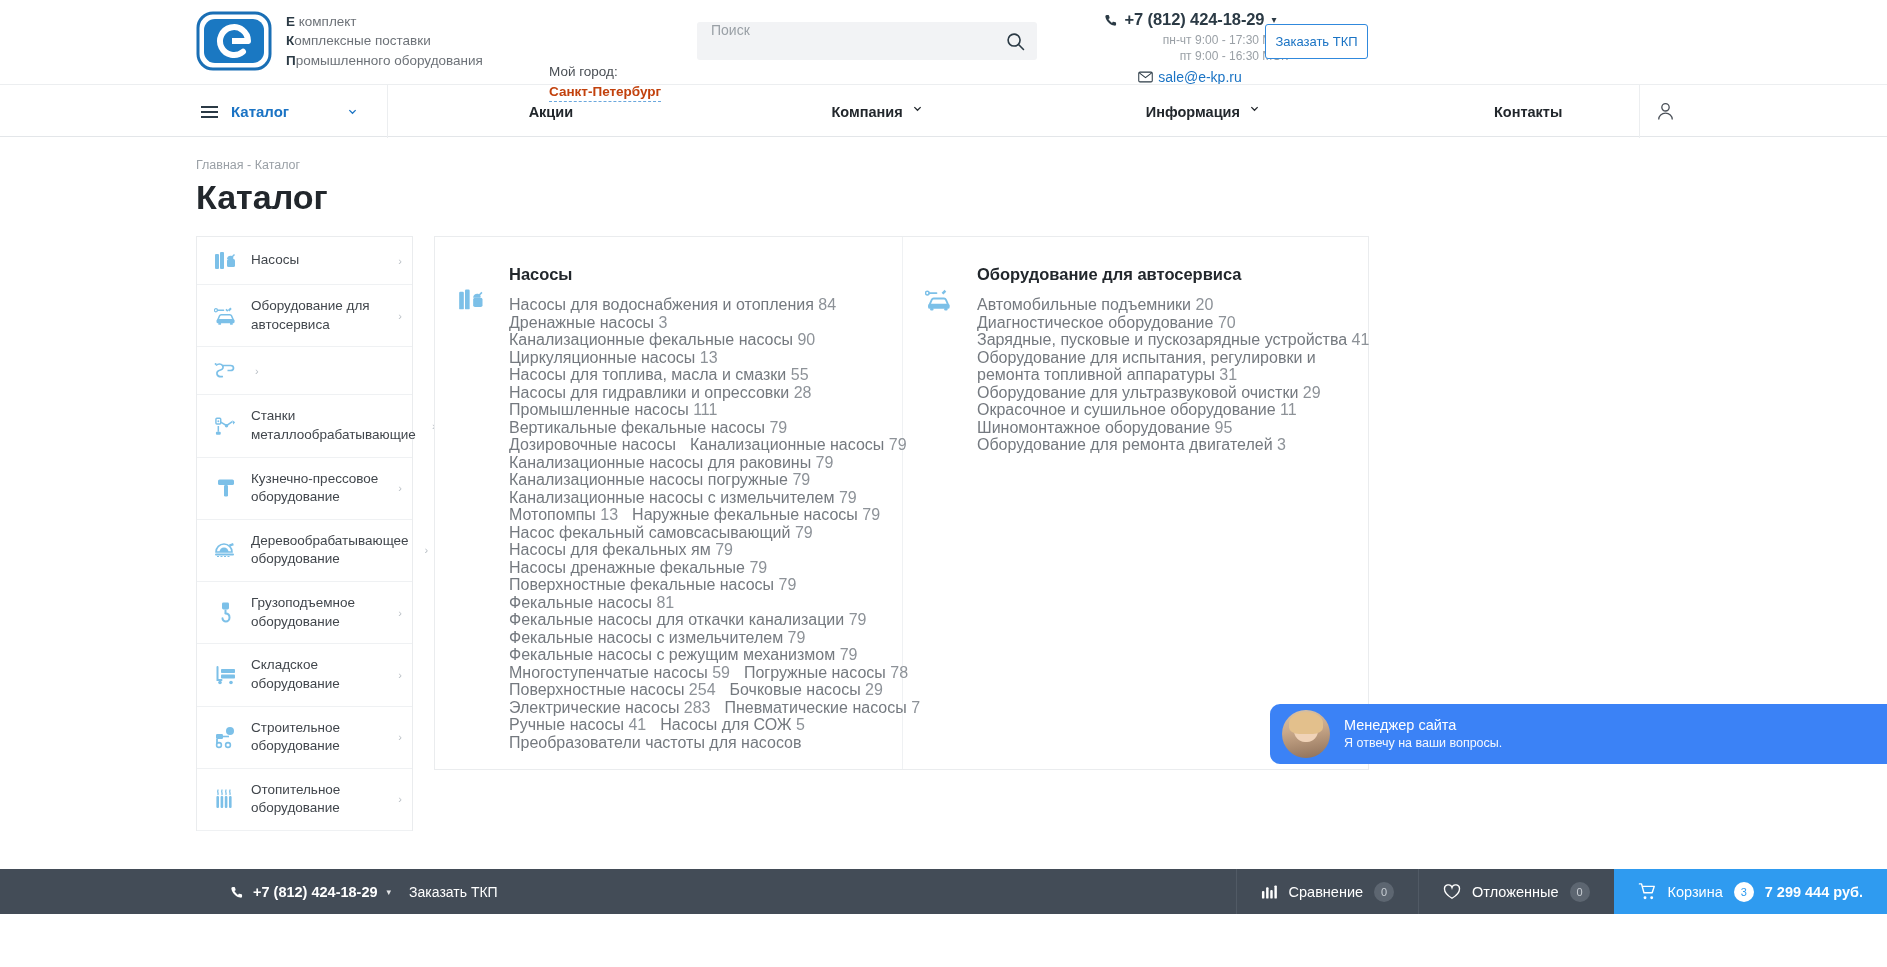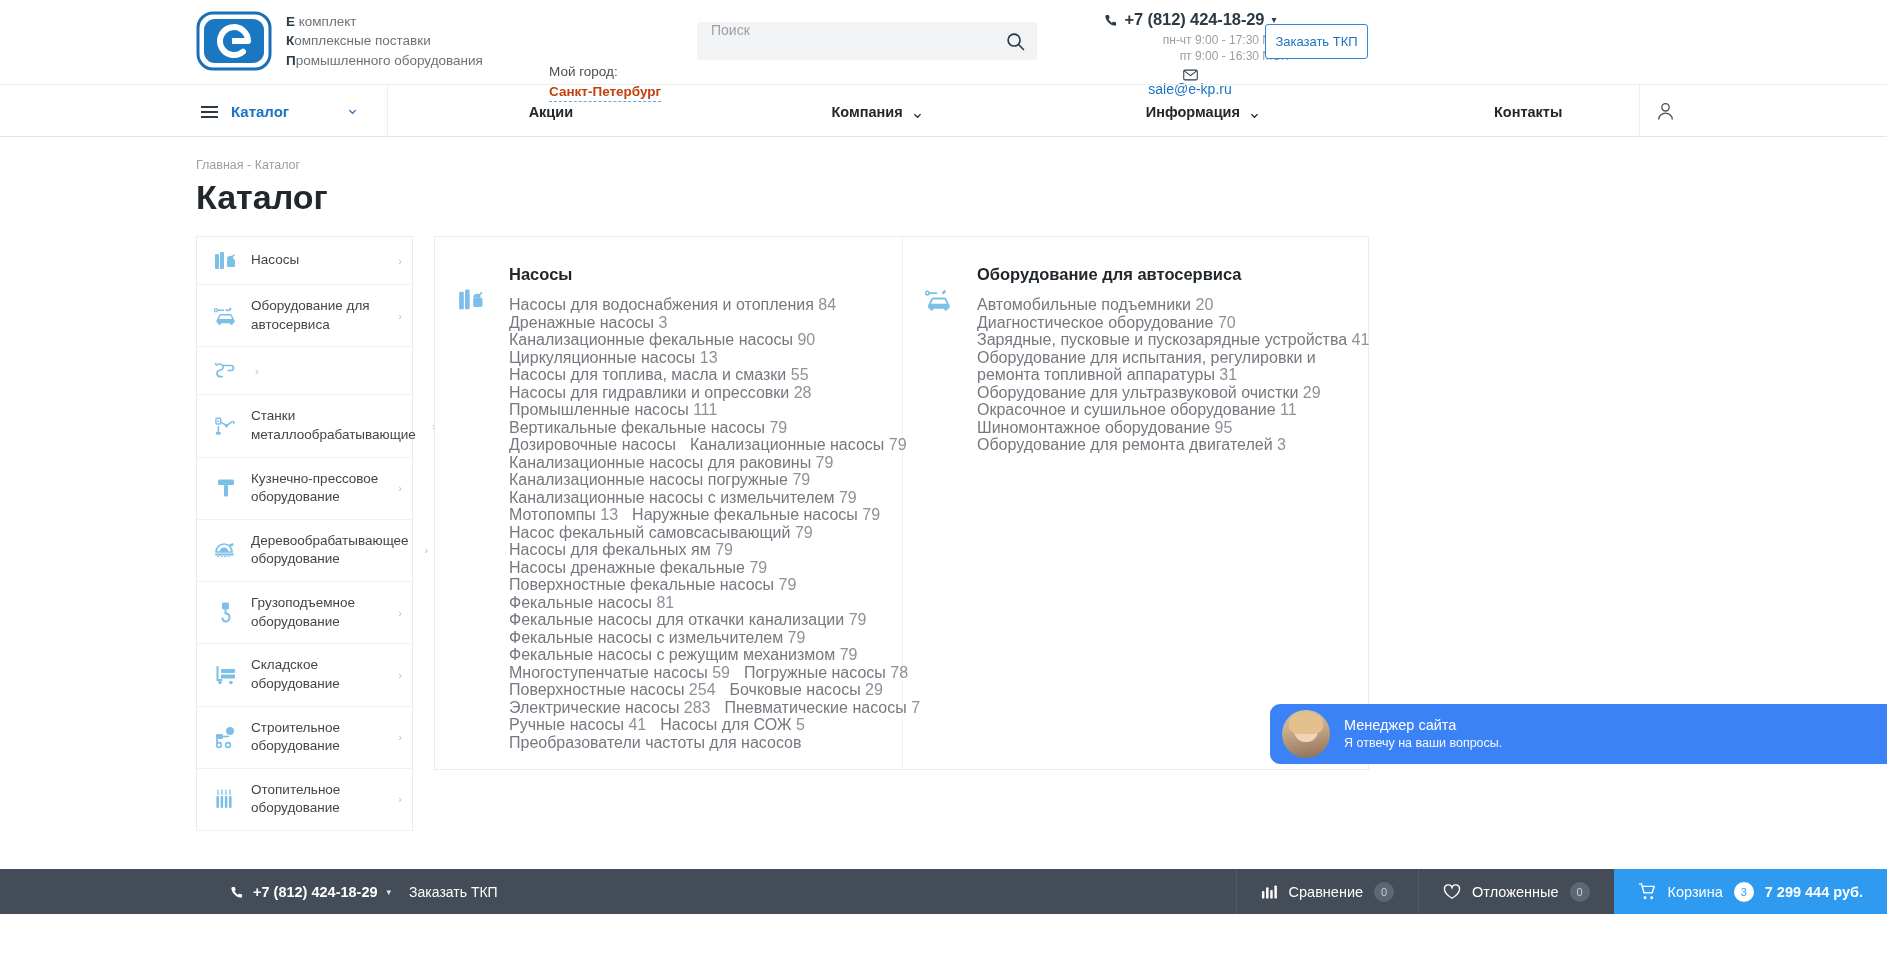--- a/index.html
+++ b/index.html
@@ -29,38 +29,38 @@
     font-size:14px; color:#41464c; padding:0 14px; font-family:inherit; }
   .search-input::placeholder { color:#9aa0a6; }
   .search-btn { width:44px; height:38px; background:transparent; border:none; cursor:pointer;
     display:flex; align-items:center; justify-content:center; }
 
   .contact-block { position:absolute; left:1090px; top:10px; width:200px; text-align:center; }
   .phone-row { display:flex; align-items:center; justify-content:center; gap:7px; }
   .phone-num { font-size:16.5px; font-weight:bold; color:#2b3a45; letter-spacing:-0.1px; }
   .phone-caret { color:#2b3a45; font-size:10px; }
   .hours { font-size:12px; color:#9aa0a6; line-height:1.35; margin-top:3px; text-align:right; padding-right:2px;}
-  .email-row { display:flex; align-items:center; justify-content:center; margin-top:5px;flex-direction:column; }
+  .email-row { display:flex; align-items:center; justify-content:center; gap:5px; margin-top:5px; }
   .email-link { font-size:14px; color:#1a73c4; text-decoration:none; cursor:pointer; }
 
   .tkp-btn { position:absolute; left:1265px; top:24px; width:103px; height:35px;
     border:1px solid #3089dd; border-radius:3px; background:#fff; color:#1a73c4;
     font-size:13px; font-family:inherit; cursor:pointer; display:flex;
     align-items:center; justify-content:center; }
 
   
   .nav { position:relative; height:53px; border-top:1px solid #eceef0; border-bottom:1px solid #e3e6e9;
      display:flex; align-items:stretch; }
   .nav-inner { position:absolute; left:196px; top:0; right:196px; height:53px; display:flex; align-items:stretch; }
   .nav-catalog { display:flex; align-items:center; gap:13px; padding-right:30px;
     border-right:1px solid #eceef0; min-width:192px; cursor:pointer; }
   .burger { display:flex; flex-direction:column; gap:3px; margin-left:5px;}
   .burger span { display:block; width:17px; height:2px; background:#2b3a45; }
   .nav-catalog-label { color:#1a73c4; font-size:15px; font-weight:bold; }
-  .nav-item { display:flex; align-items:flex-end; gap:10px; font-size:14.5px;
+  .nav-item { display:flex; align-items:flex-start; gap:10px; font-size:14.5px;
     color:#22272c; font-weight:bold; cursor:pointer; }
   .nav-items { display:flex; flex:1; align-items:stretch; }
   .nav-slot { flex:1; display:flex; align-items:center; justify-content:center; }
   .caret { width:9px; height:9px; display:inline-block; }
   .nav-user { position:absolute; right:196px; top:0; height:53px; width:52px;
     border-left:1px solid #eceef0; display:flex; align-items:center; justify-content:center; cursor:pointer; }
 
   
   .crumbs { position:absolute; left:196px; top:158px; font-size:12.5px; color:#9aa0a6; }
   .crumbs a { color:#9aa0a6; text-decoration:none; cursor:pointer; }

